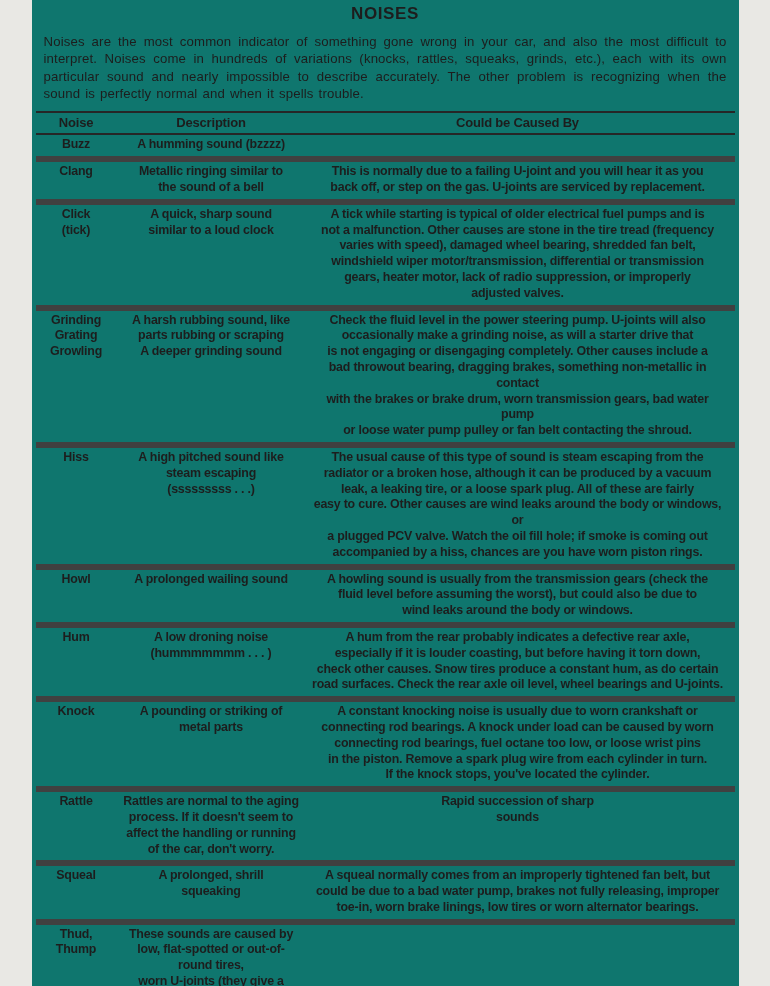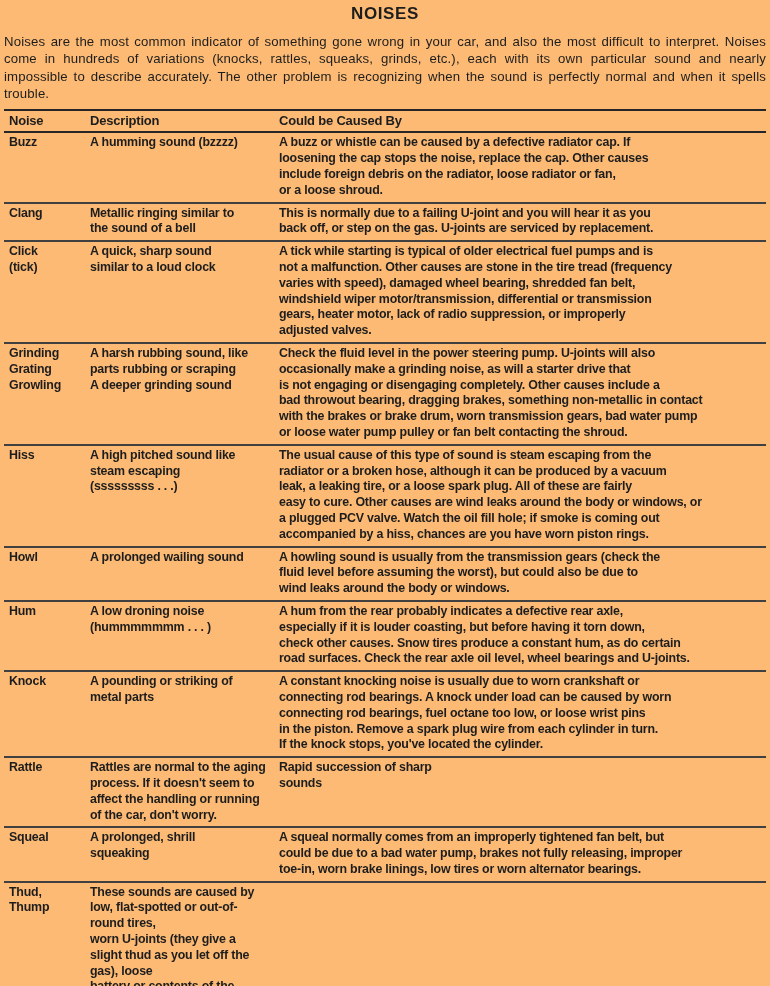--- a/index.html
+++ b/index.html
@@ -1,37 +1,37 @@
 <!DOCTYPE html>
 <html><head>
 <meta charset="utf-8">
 <style>
   html, body { margin: 0; padding: 0; }
   body { background: #e9e8e4; }
   .page {
     position: relative;
-    width: 770px;
+    width: 707px;
     height: 986px;
     margin: 0 auto;
-    background: #fdba74;
+    background: #0f766e;
     color: #1d1d1d;
     font-family: "Liberation Sans", sans-serif;
     box-sizing: border-box;
     padding: 2px 4px 0 4px;
     overflow: hidden;
   }
   .title {
     text-align: center;
     font-size: 17px;
     font-weight: bold;
     letter-spacing: 0.6px;
     margin: 2px 0 9px 0;
   }
   .intro p {
-    margin: 0;
+    margin: 8px;
     font-size: 13.2px;
     line-height: 17.4px;
     text-align: justify;
     letter-spacing: 0.15px;
     word-spacing: 1.2px;
   }
   .intro p.indent { text-indent: 14px; }
   .noise-table {
     margin-top: 6px;
     border-top: 2px solid #262626;
@@ -42,26 +42,27 @@
   }
   .thead, .trow {
     display: grid;
     grid-template-columns: 86px 189px 1fr;
     padding: 2px 0 3px 0;
   }
   .thead {
     border-bottom: 2px solid #262626;
     font-size: 13px;
   }
-  .trow { border-bottom: 2px solid #404040; }
+  .trow { border-bottom: 6px solid #404040; }
   .trow:last-child { border-bottom: 7px solid #c2410c; }
   .cell {
     white-space: pre-line;
     padding-right: 10px;
     box-sizing: border-box;
+    text-align: center;
   }
   .cell.noise { padding-left: 5px; }
 </style>
 </head>
 <body>
 
 <div class="page">
 
   <div class="title">NOISES</div>
 
@@ -73,24 +74,20 @@
 
     <div class="thead">
       <div class="cell noise">Noise</div>
       <div class="cell">Description</div>
       <div class="cell">Could be Caused By</div>
     </div>
 
     <div class="trow">
       <div class="cell noise">Buzz</div>
       <div class="cell">A humming sound (bzzzz)</div>
-      <div class="cell">A buzz or whistle can be caused by a defective radiator cap. If
-loosening the cap stops the noise, replace the cap. Other causes
-include foreign debris on the radiator, loose radiator or fan,
-or a loose shroud.</div>
     </div>
 
     <div class="trow">
       <div class="cell noise">Clang</div>
       <div class="cell">Metallic ringing similar to
 the sound of a bell</div>
       <div class="cell">This is normally due to a failing U-joint and you will hear it as you
 back off, or step on the gas. U-joints are serviced by replacement.</div>
     </div>
 

